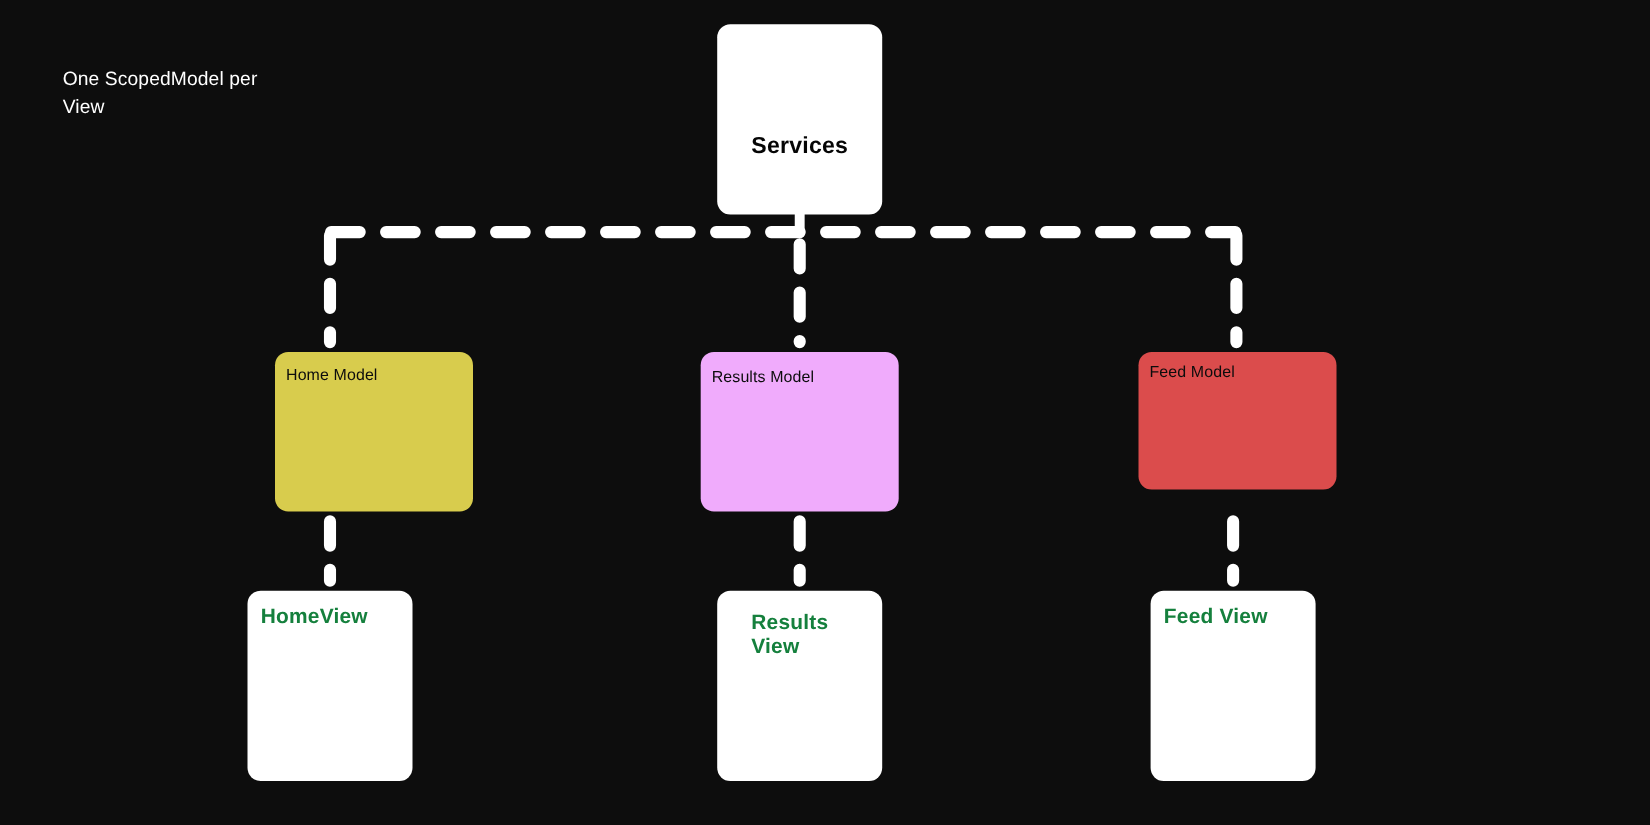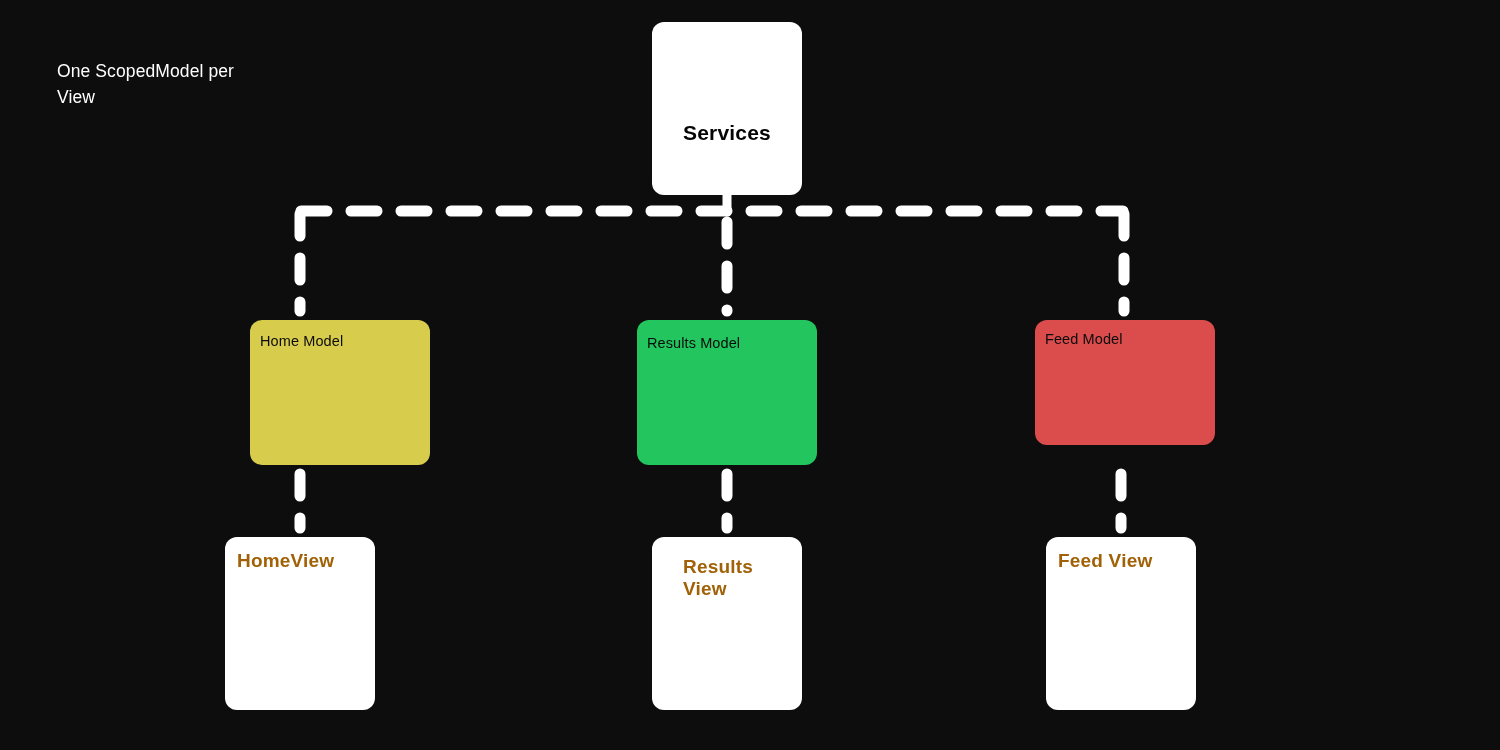--- a/index.html
+++ b/index.html
@@ -47,21 +47,21 @@
     text-align: center;
     color: #050505;
     font-size: 21px;
     font-weight: 700;
     letter-spacing: 0.2px;
   }
   .node-title-topleft {
     position: absolute;
     left: 12px;
     top: 13px;
-    color: #a16207;
+    color: #15803d;
     font-size: 19px;
     font-weight: 700;
     letter-spacing: 0.2px;
   }
   .model-label {
     position: absolute;
     left: 10px;
     top: 13px;
     color: #0c0c0c;
     font-size: 14.5px;
@@ -99,21 +99,21 @@
   </svg>
 
   <div class="node node-white" style="left:652px; top:22px; width:150px; height:173px;">
     <div class="node-title-center" style="top:99px;">Services</div>
   </div>
 
   <div class="node" style="left:210px; top:320px; width:180px; height:145px; background:#d8cc4d;margin-left:40px;">
     <div class="model-label">Home Model</div>
   </div>
 
-  <div class="node" style="left:637px; top:320px; width:180px; height:145px; background:#22c55e;">
+  <div class="node" style="left:637px; top:320px; width:180px; height:145px; background:#f0abfc;">
     <div class="model-label" style="top:15px;">Results Model</div>
   </div>
 
   <div class="node" style="left:1035px; top:320px; width:180px; height:125px; background:#db4c4c;">
     <div class="model-label" style="top:11px;">Feed Model</div>
   </div>
 
   <div class="node node-white" style="left:225px; top:537px; width:150px; height:173px;">
     <div class="node-title-topleft">HomeView</div>
   </div>

